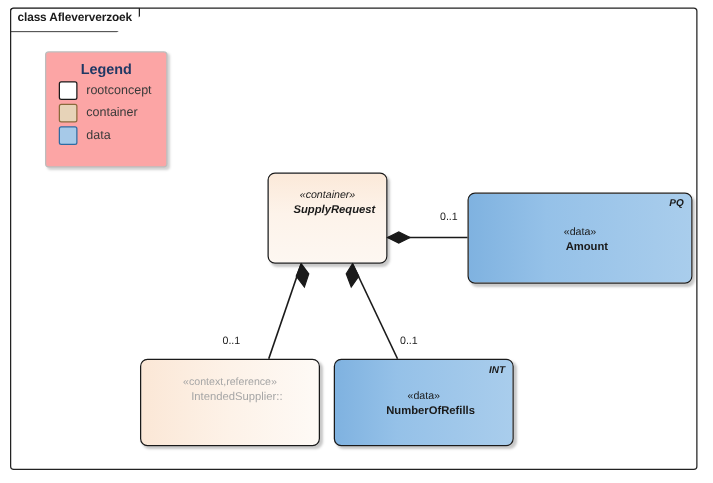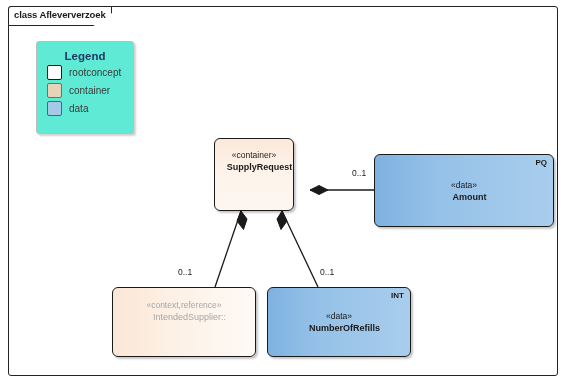--- a/index.html
+++ b/index.html
@@ -57,21 +57,21 @@
   }
 
   
   #legend-panel {
     position: absolute;
     left: 36px;
     top: 41px;
     width: 98px;
     height: 93px;
     box-sizing: border-box;
-    background: #5eead4;
+    background: #fca5a5;
     border: 1px solid #bdbdbd;
     border-radius: 3px;
     box-shadow: 2px 2px 2px rgba(0,0,0,0.18);
   }
   #legend-title {
     text-align: center;
     font-size: 11.5px;
     font-weight: bold;
     color: #1f3864;
     margin-top: 8px;
@@ -116,20 +116,21 @@
     font-weight: bold;
     color: #1a1a1a;
     white-space: nowrap;
     padding-left: 11px;
   }
   .uml-box .typetag {
     position: absolute;
     right: 6px;
     top: 3px;
     font-size: 8px;
+    font-style: italic;
     font-weight: bold;
     color: #1a1a1a;
   }
 
   
   .style-container {
     background: linear-gradient(to bottom, #fbe9d9 0%, #fdf3ea 45%, #fdf7f1 100%);
   }
   
   .style-data {
@@ -140,21 +141,21 @@
   .style-faded .stereotype,
   .style-faded .classname {
     color: #a6a6a6;
     font-weight: normal;
   }
   .style-faded {
     background: linear-gradient(to right, #fbe7d6 0%, #fdf2e8 50%, #fefaf6 100%);
   }
 
   
-  #box-supplyrequest { left: 214px; top: 138px; width: 80px; height: 73px; }
+  #box-supplyrequest { left: 214px; top: 138px; width: 96px; height: 73px; font-style: italic; }
   #box-supplyrequest .stereotype { margin-top: 11px; }
   #box-supplyrequest .classname  { margin-top: 2px; }
 
   #box-amount { left: 374px; top: 154px; width: 180px; height: 73px; }
   #box-amount .stereotype { margin-top: 25px; }
   #box-amount .classname  { margin-top: 2px; }
 
   #box-numberofrefills { left: 267px; top: 287px; width: 144px; height: 70px; }
   #box-numberofrefills .stereotype { margin-top: 23px; }
   #box-numberofrefills .classname  { margin-top: 2px; }

